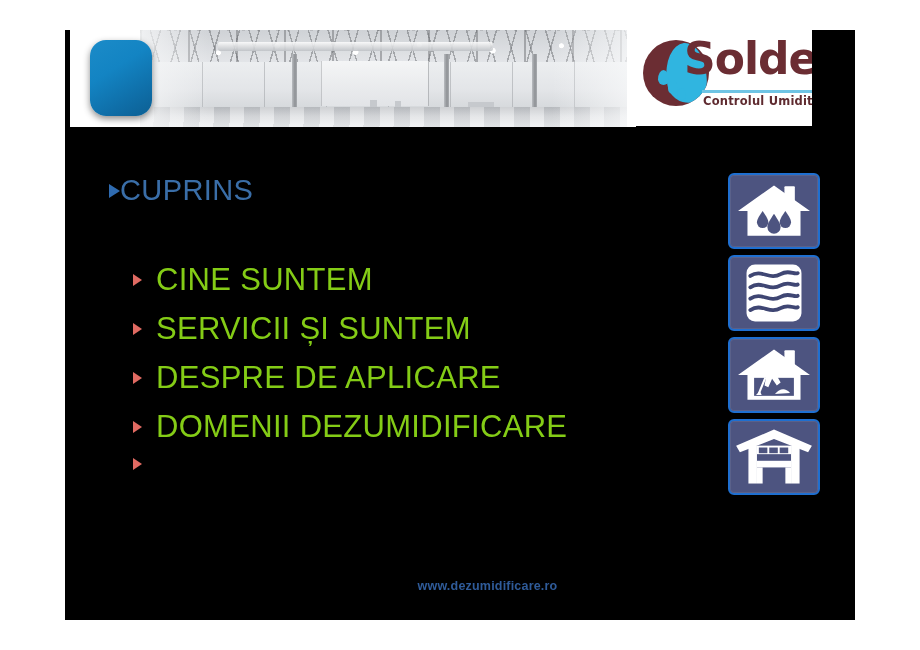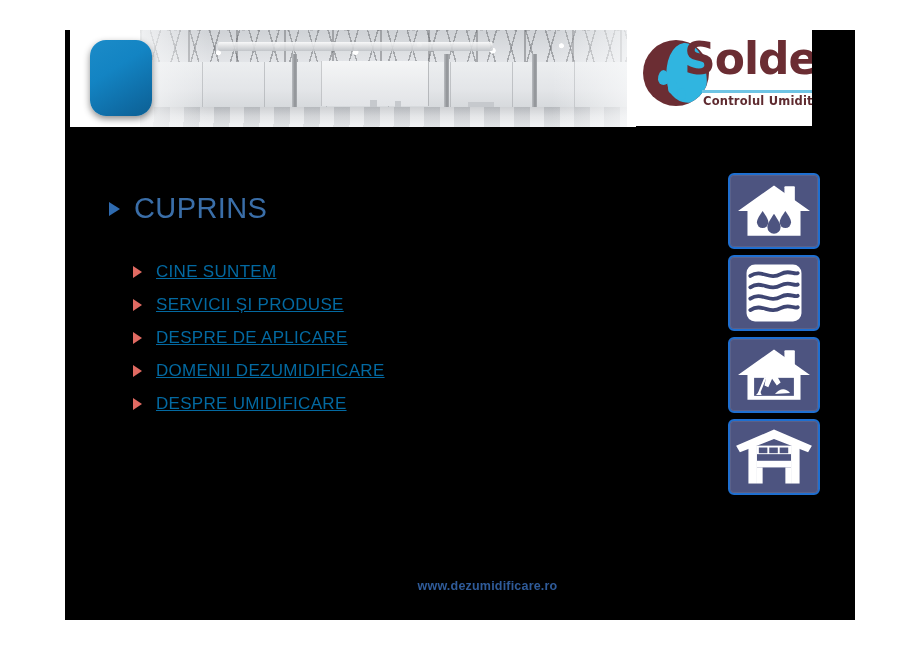--- a/index.html
+++ b/index.html
@@ -211,24 +211,23 @@
     font-size: 11.5px;
     letter-spacing: .2px;
     color: #5f2b30;
     white-space: nowrap;
   }
 
   
   .title-row {
     position: absolute;
     left: 44px;
-    top: 162px;
+    top: 144px;
     display: flex;
     align-items: center;
-    gap: 14px;
   }
   .tri {
     width: 0; height: 0;
     border-style: solid;
     border-width: 7px 0 7px 11px;
     flex: none;
   }
   .tri-blue { border-color: transparent transparent transparent #2f6bb0; }
   .tri-red  { border-color: transparent transparent transparent #e06a62;
               border-width: 6px 0 6px 9px; }
@@ -247,25 +246,24 @@
     display: flex;
     flex-direction: column;
     gap: 13px;
   }
   .bullet-row {
     display: flex;
     align-items: center;
     gap: 14px;
   }
   .bullet-text {
-    color: #0369a1;
-    font-size: 17px;
+    color: #84cc16;
+    font-size: 31px;
     letter-spacing: .3px;
     white-space: nowrap;
-    text-decoration: underline;
   }
 
   
   .icon-strip {
     position: absolute;
     left: 663px;
     top: 143px;
     display: flex;
     flex-direction: column;
     gap: 6px;
@@ -353,33 +351,32 @@
       <span class="title-text">CUPRINS</span>
     </div>
 
     <div class="bullet-list">
       <div class="bullet-row">
         <span class="tri tri-red"></span>
         <span class="bullet-text">CINE SUNTEM</span>
       </div>
       <div class="bullet-row">
         <span class="tri tri-red"></span>
-        <span class="bullet-text">SERVICII ȘI PRODUSE</span>
+        <span class="bullet-text">SERVICII ȘI SUNTEM</span>
       </div>
       <div class="bullet-row">
         <span class="tri tri-red"></span>
         <span class="bullet-text">DESPRE DE APLICARE</span>
       </div>
       <div class="bullet-row">
         <span class="tri tri-red"></span>
         <span class="bullet-text">DOMENII DEZUMIDIFICARE</span>
       </div>
       <div class="bullet-row">
         <span class="tri tri-red"></span>
-        <span class="bullet-text">DESPRE UMIDIFICARE</span>
       </div>
     </div>
 
     <div class="icon-strip">
 
       <div class="icon-tile">
         <svg class="icon-svg" viewBox="0 0 92 76">
           <g fill="#ffffff">
             <rect x="57" y="12" width="11" height="17" rx="1"></rect>
             <path d="M46 11 L84 38 L74 38 L74 64 L18 64 L18 38 L8 38 Z"></path>

